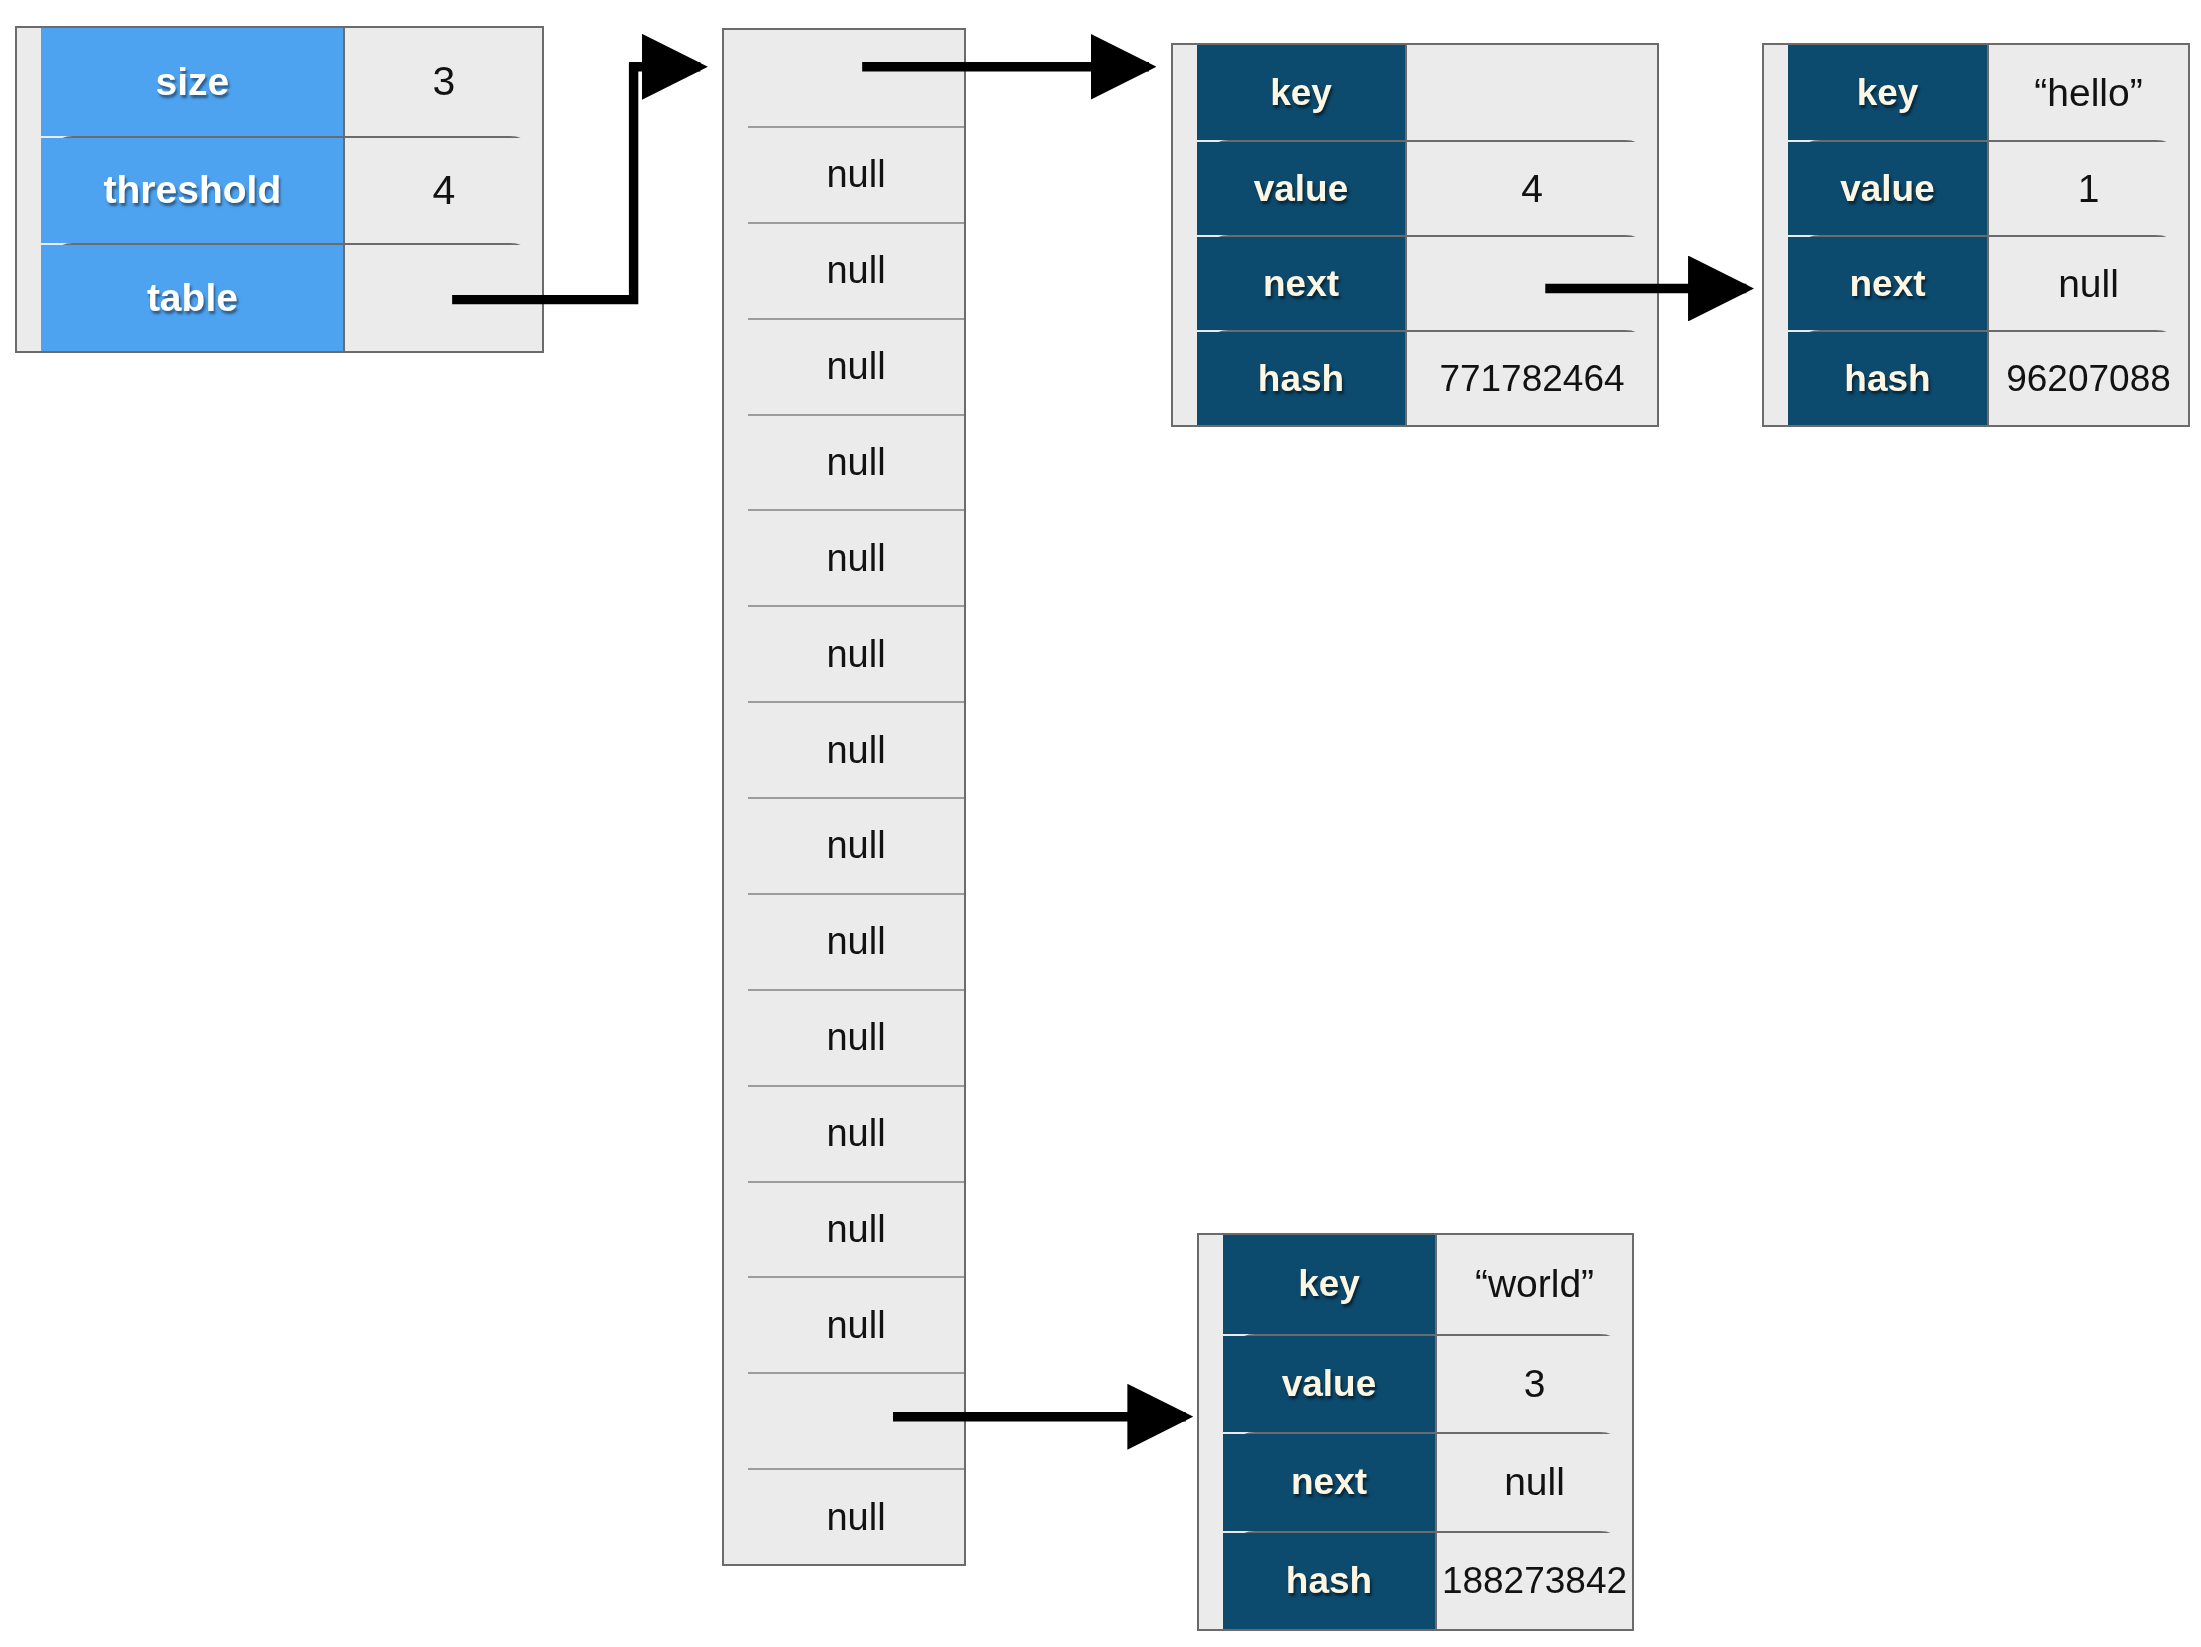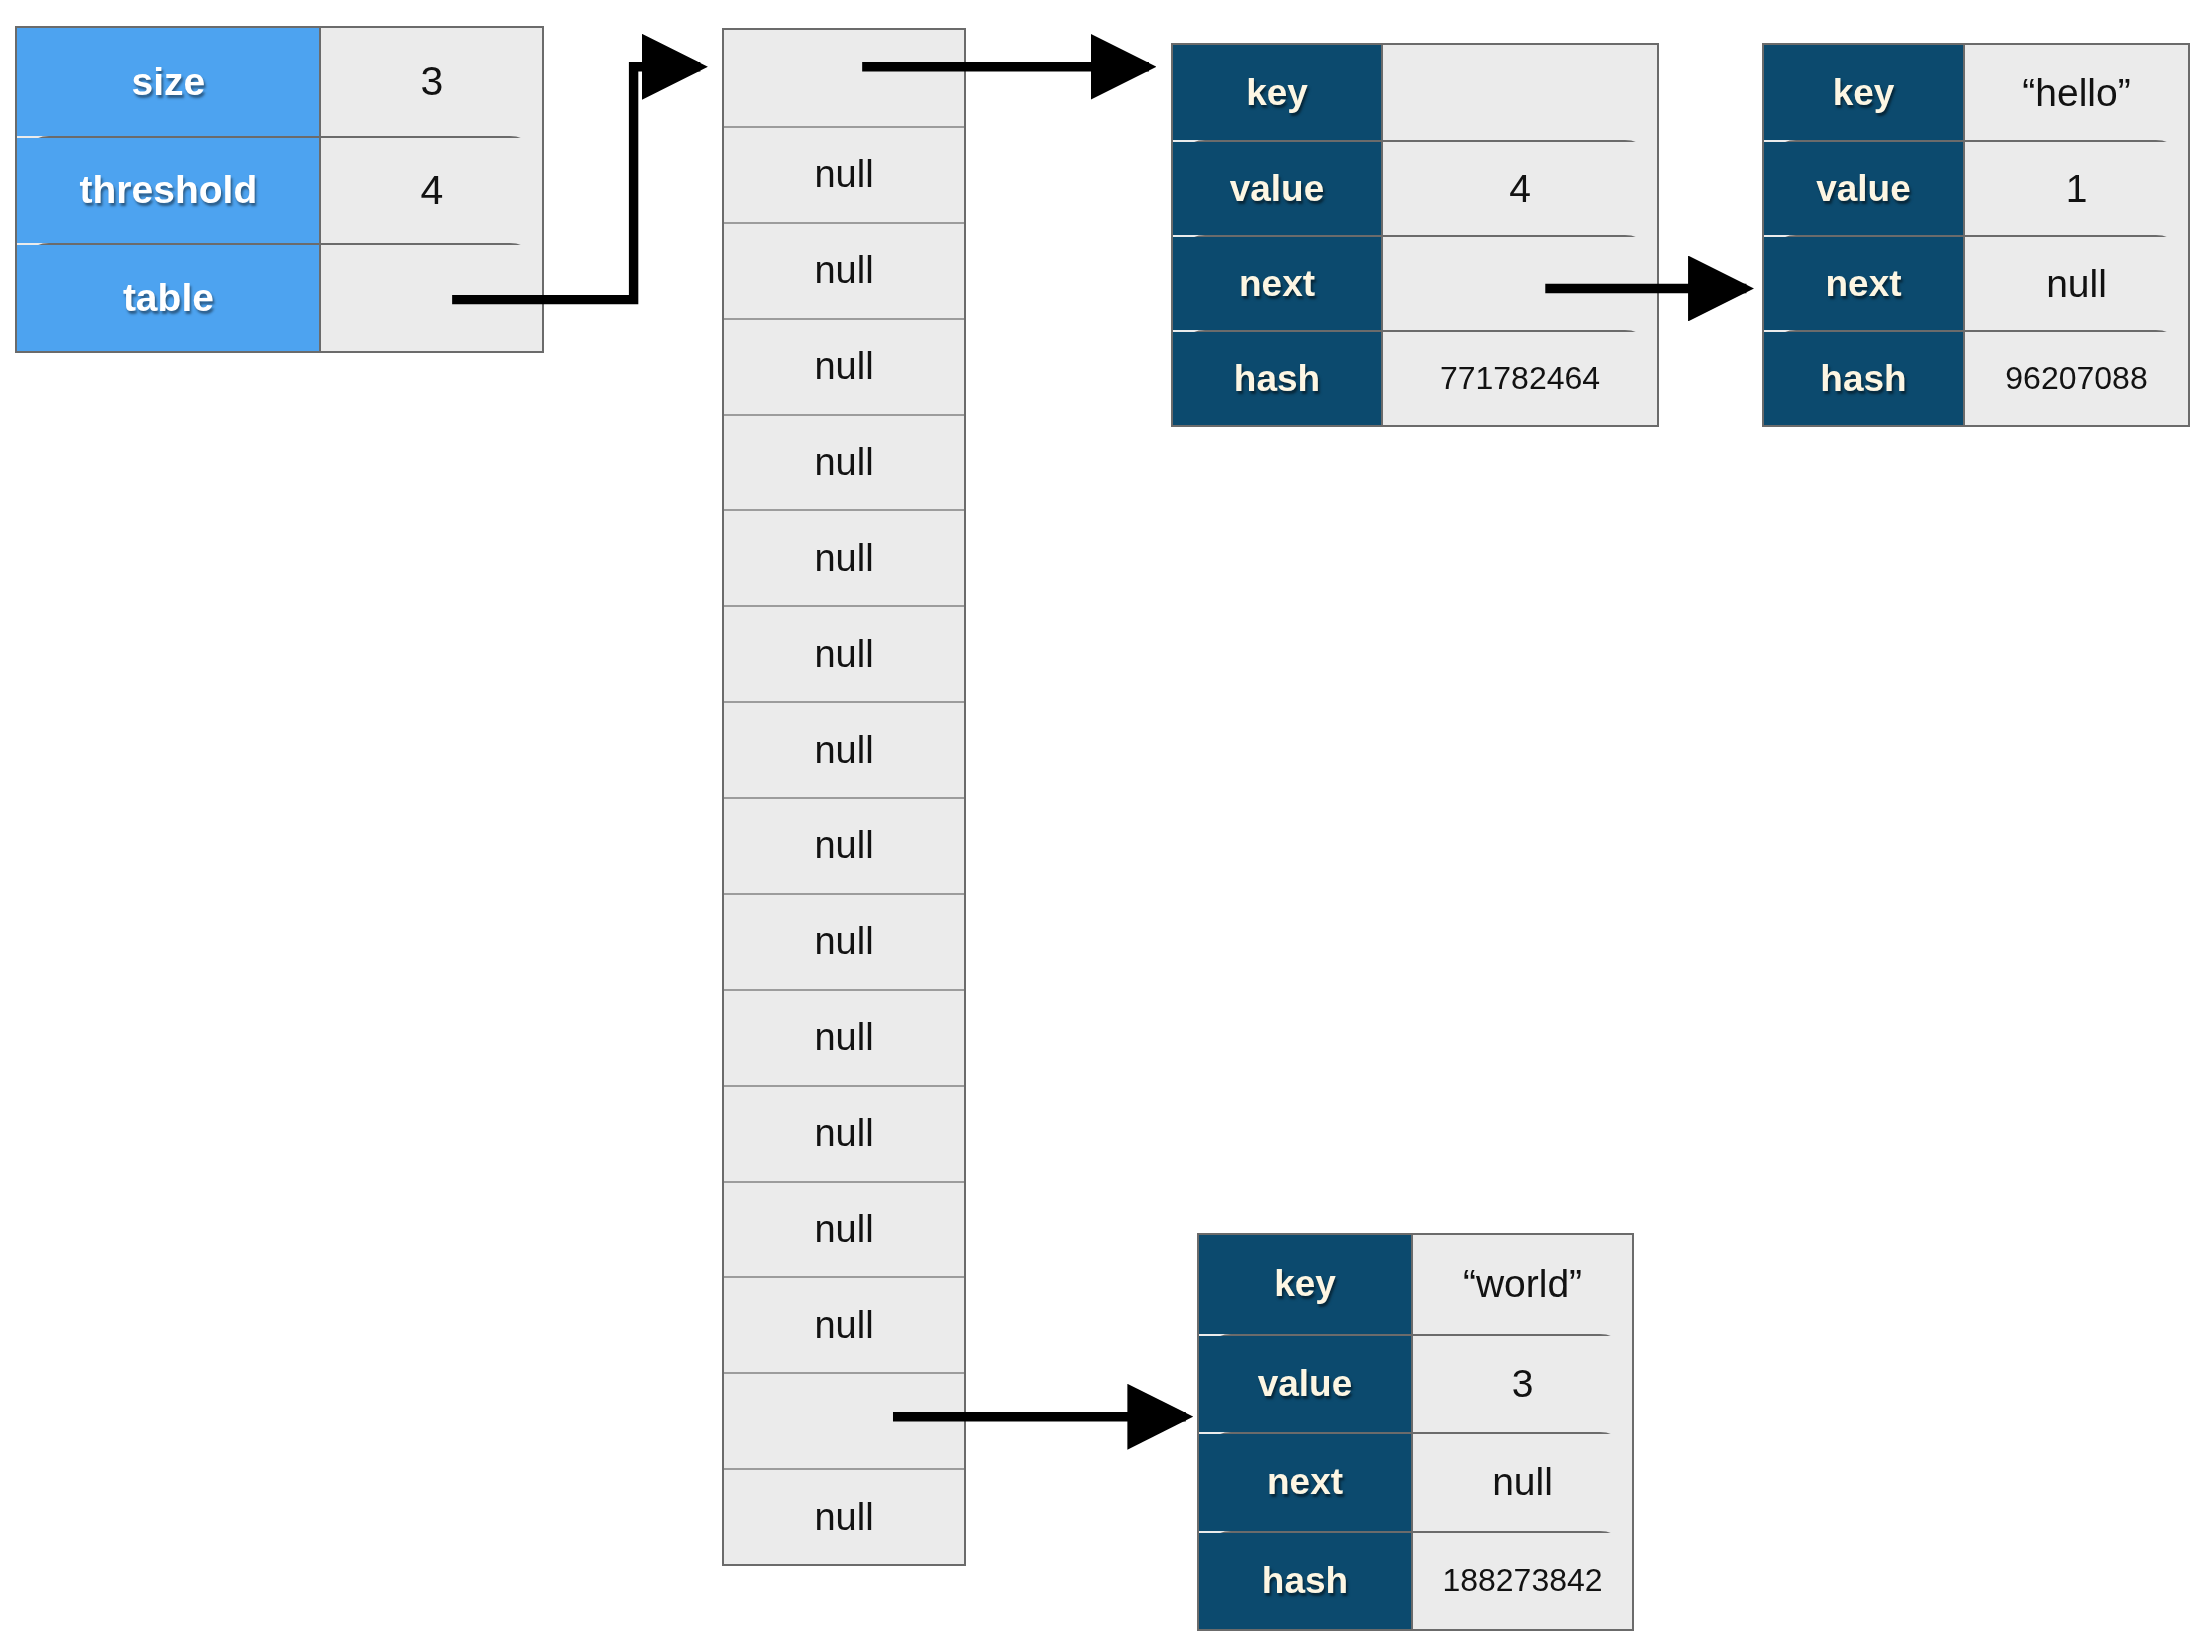--- a/index.html
+++ b/index.html
@@ -18,20 +18,21 @@
     background: #ffffff;
     overflow: hidden;
   }
 
   
   .grid-box {
     position: absolute;
     box-sizing: border-box;
     border: 2.6px solid #6b6b6b;
     background: #ebebeb;
+    padding-left: 24px;
   }
 
   .row {
     display: flex;
     box-sizing: border-box;
     width: 100%;
   }
   .row + .row {
     border-top: 2.6px solid #6b6b6b;
     border-radius: 32px;
@@ -102,21 +103,21 @@
     background: #ebebeb;
   }
   .bucket-cell + .bucket-cell {
     border-top: 2.6px solid #9c9c9c;
   }
 
   
   .entry-node .row { height: 25%; }
   .entry-node .cell-label { font-size: 37px; }
   .entry-node .cell-value { flex: 1; font-size: 39px; }
-  .entry-node .cell-value.hash-val { font-size: 32px; }
+  .entry-node .cell-value.hash-val { font-size: 37px; }
 
   #entry-position {
     left: 1171px;
     top: 43px;
     width: 488px;
     height: 384px;
   }
   #entry-position .cell-label { width: 210px; }
 
   #entry-hello {

